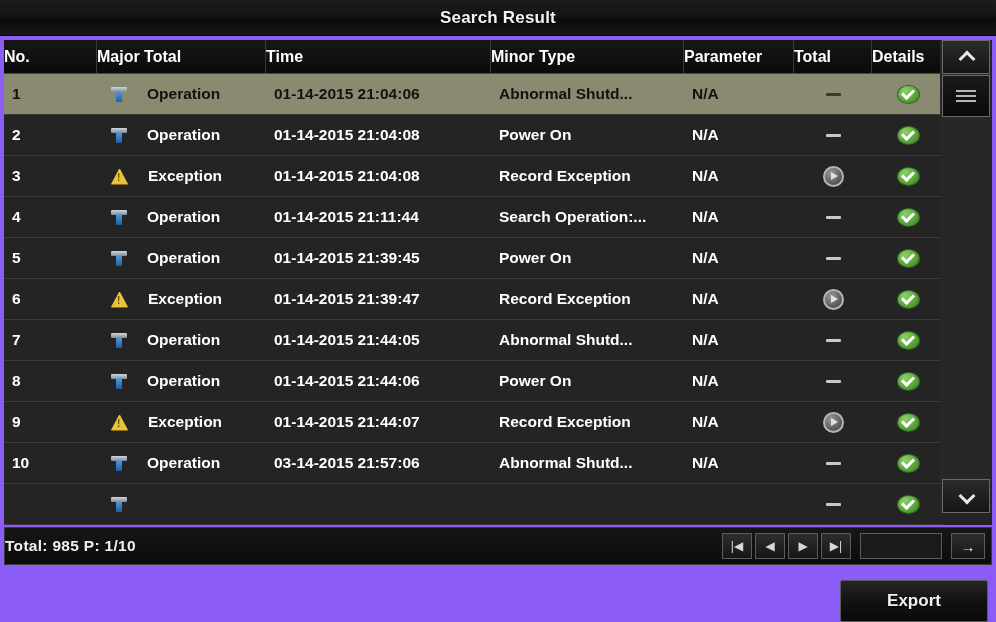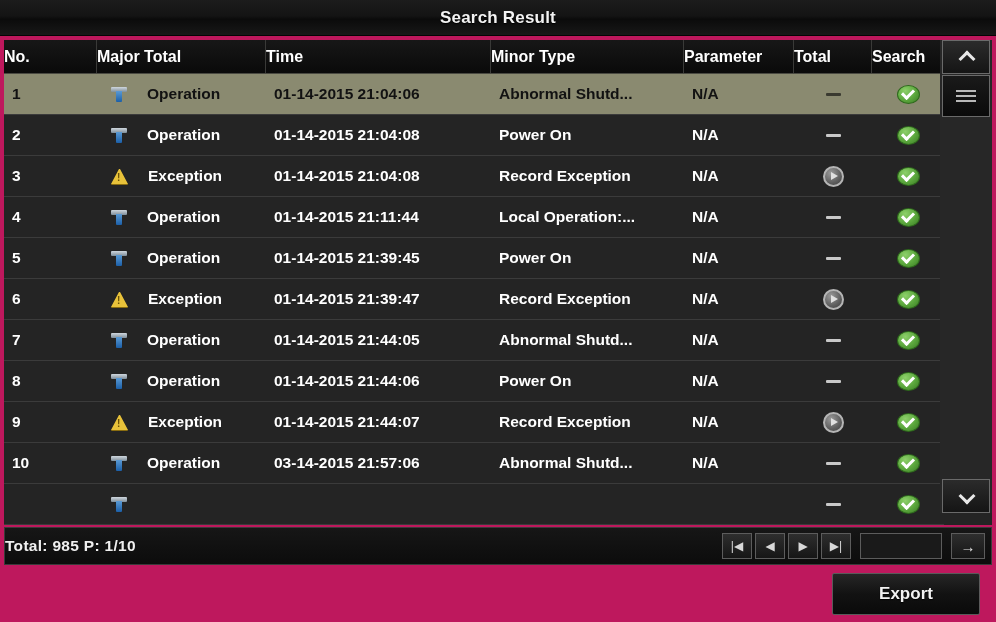--- a/index.html
+++ b/index.html
@@ -8,21 +8,21 @@
     width: 996px;
     height: 622px;
     background: #2a2a2a;
     font-family: "Liberation Sans", sans-serif;
     overflow: hidden;
   }
 
   .dialog {
     width: 996px;
     height: 622px;
-    background: #be185d;
+    background: #8b5cf6;
     position: relative;
     display: flex;
     flex-direction: column;
   }
 
   
   .titlebar {
     height: 36px;
     background: linear-gradient(180deg, #1c1c1c 0%, #141414 45%, #0b0b0b 55%, #181818 100%);
     border-bottom: 1px solid #050505;
@@ -320,24 +320,24 @@
     justify-content: center;
     color: #e0e0e0;
     font-size: 15px;
     font-weight: bold;
   }
 
   
   .actionbar {
     flex: 1 1 auto;
     display: flex;
-    align-items: center;
+    align-items: flex-end;
     justify-content: flex-end;
     gap: 18px;
-    padding-right: 16px;
+    padding-right: 8px;
   }
   .btn {
     width: 148px;
     height: 42px;
     background: linear-gradient(180deg,#262626 0%, #121212 50%, #0a0a0a 100%);
     border: 1px solid #5a5a5a;
     border-radius: 2px;
     color: #f2f2f2;
     font-size: 17px;
     font-weight: bold;
@@ -358,21 +358,21 @@
 
   <div class="table-wrap">
 
     <div class="thead">
       <div class="th c-no">No.</div>
       <div class="th c-major">Major Total</div>
       <div class="th c-time">Time</div>
       <div class="th c-minor">Minor Type</div>
       <div class="th c-param">Parameter</div>
       <div class="th c-play">Total</div>
-      <div class="th c-details">Search</div>
+      <div class="th c-details">Details</div>
     </div>
 
     <div class="tbody" id="tbody">
         <div class="row selected">
           <div class="cell c-no">1</div>
           <div class="cell c-major major-cell">
             <span class="icon-tool"></span>
             <span>Operation</span>
           </div>
           <div class="cell c-time">01-14-2015 21:04:06</div>
@@ -417,21 +417,21 @@
             <span class="icon-check"></span>
           </div>
         </div>
         <div class="row">
           <div class="cell c-no">4</div>
           <div class="cell c-major major-cell">
             <span class="icon-tool"></span>
             <span>Operation</span>
           </div>
           <div class="cell c-time">01-14-2015 21:11:44</div>
-          <div class="cell c-minor">Local Operation:...</div>
+          <div class="cell c-minor">Search Operation:...</div>
           <div class="cell c-param">N/A</div>
           <div class="cell center c-play">
             <span class="icon-dash"></span>
           </div>
           <div class="cell center c-details">
             <span class="icon-check"></span>
           </div>
         </div>
         <div class="row">
           <div class="cell c-no">5</div>

